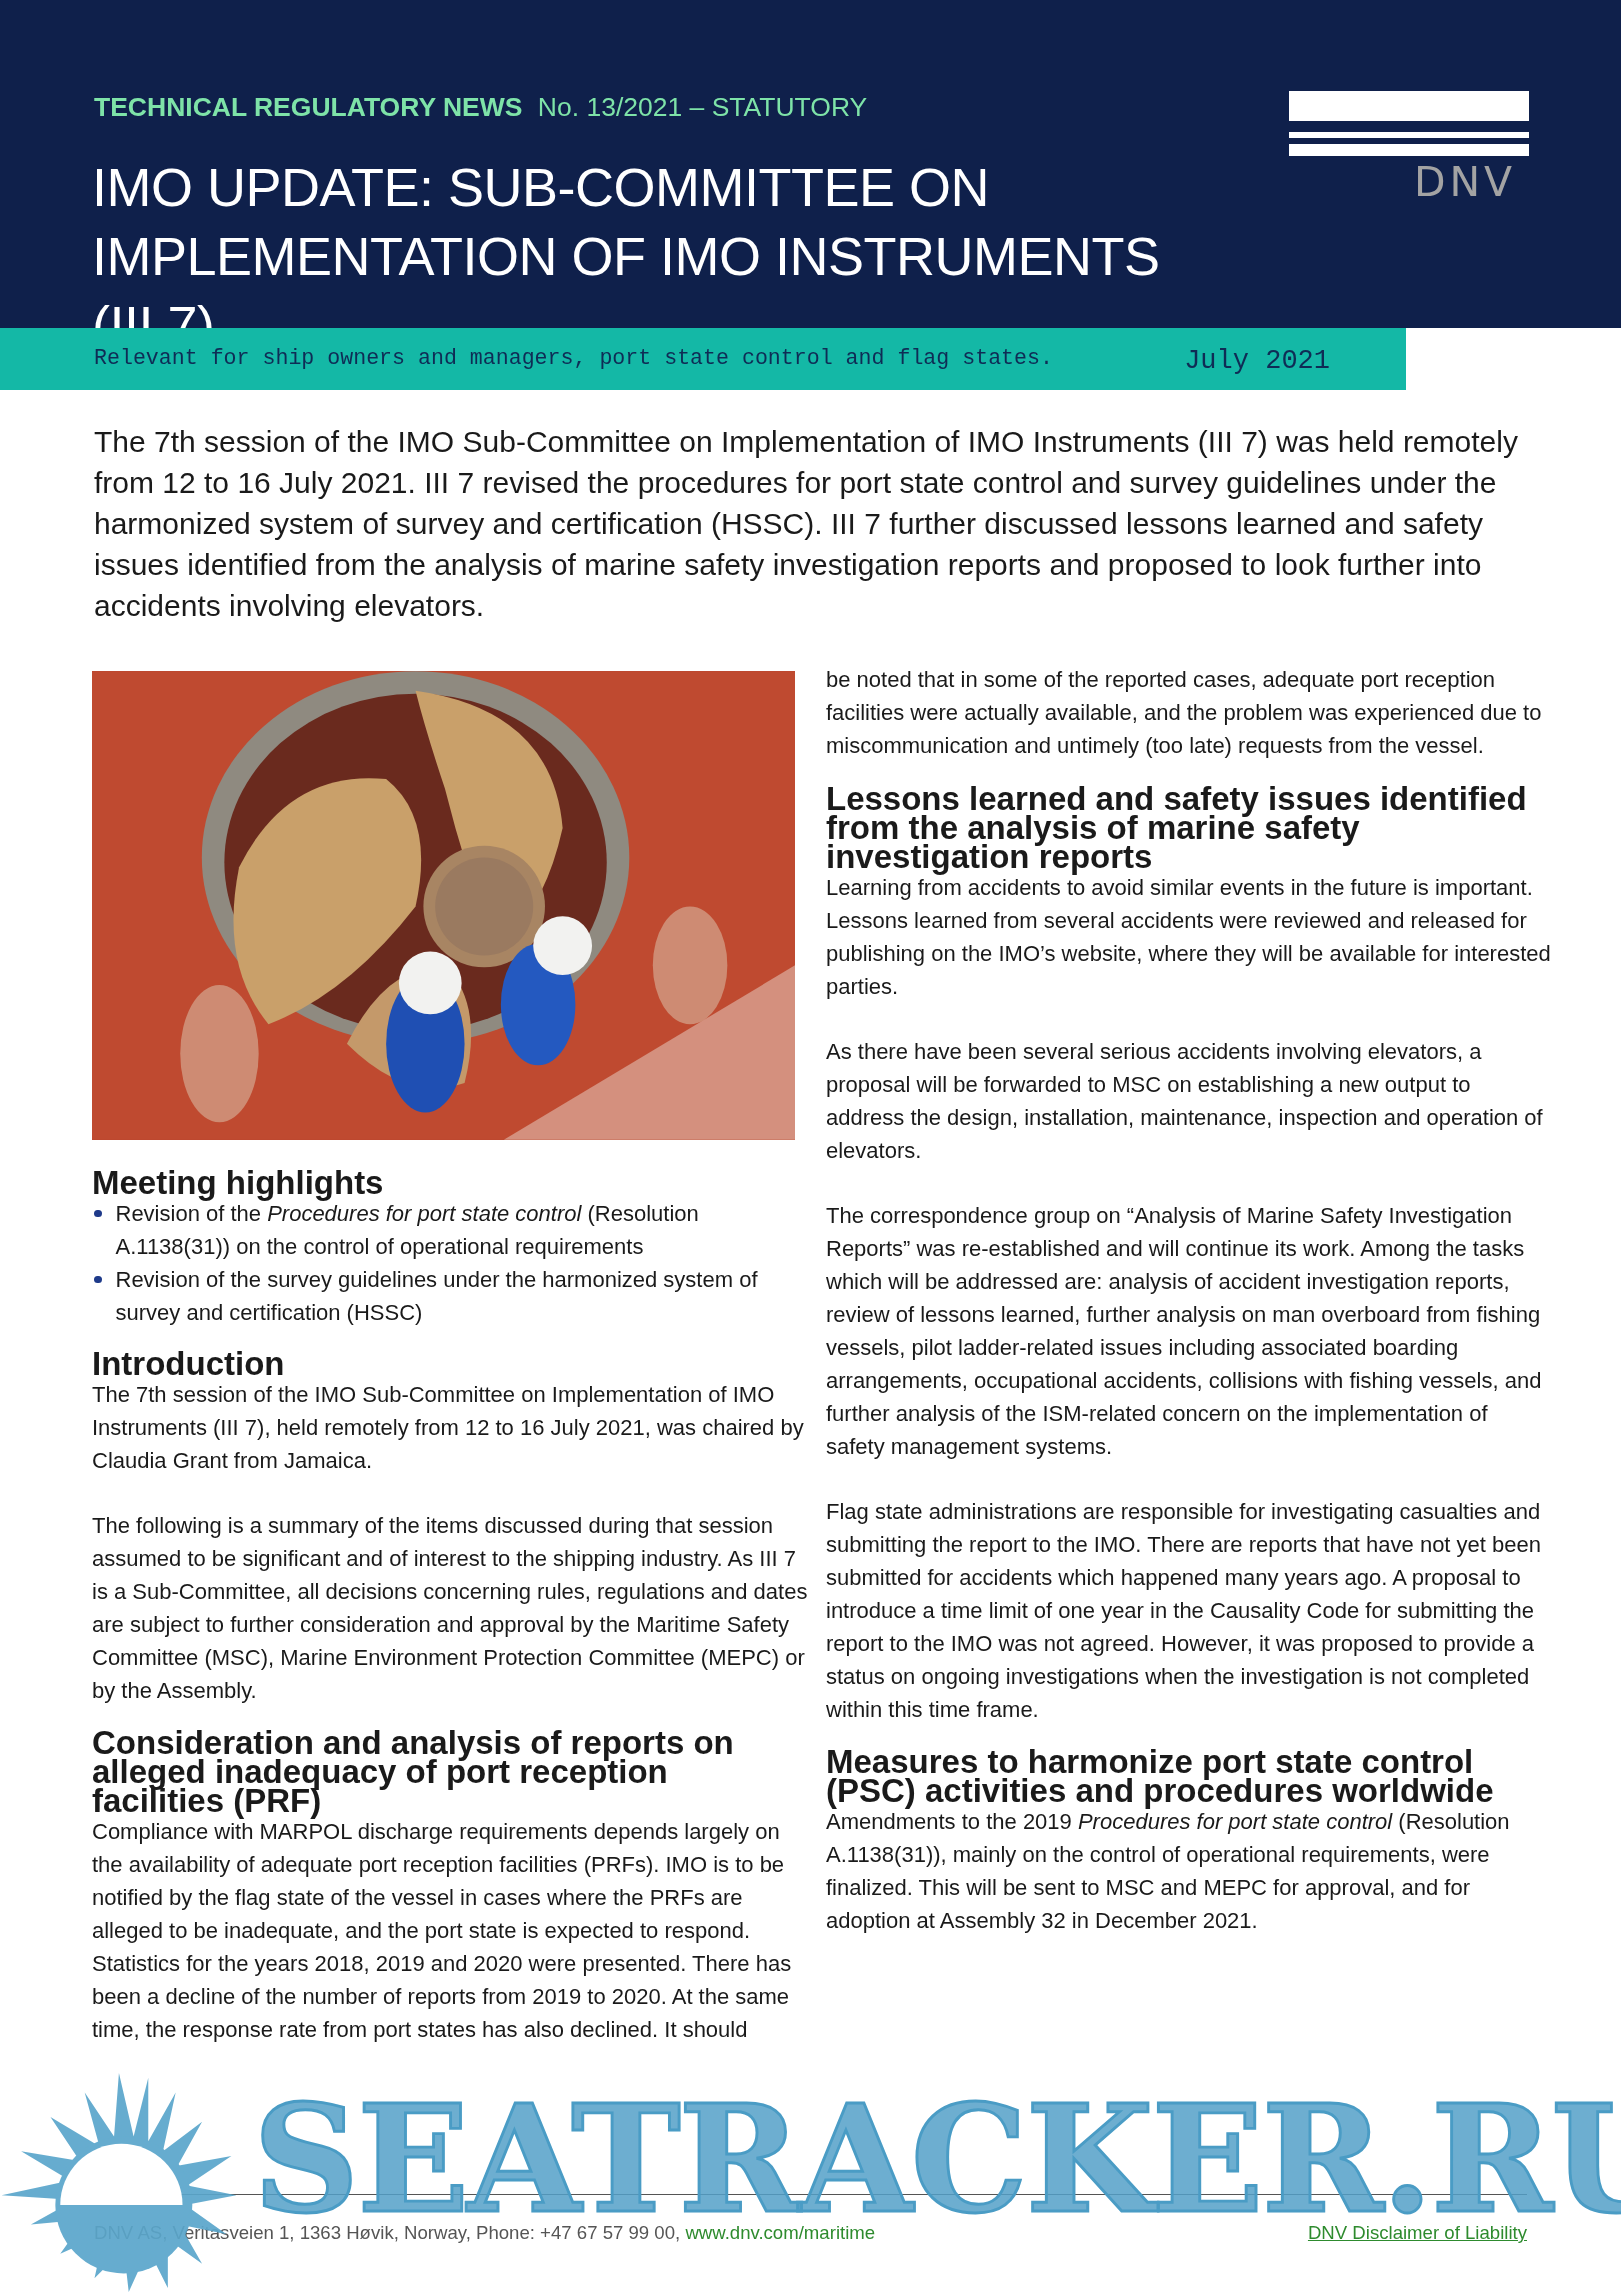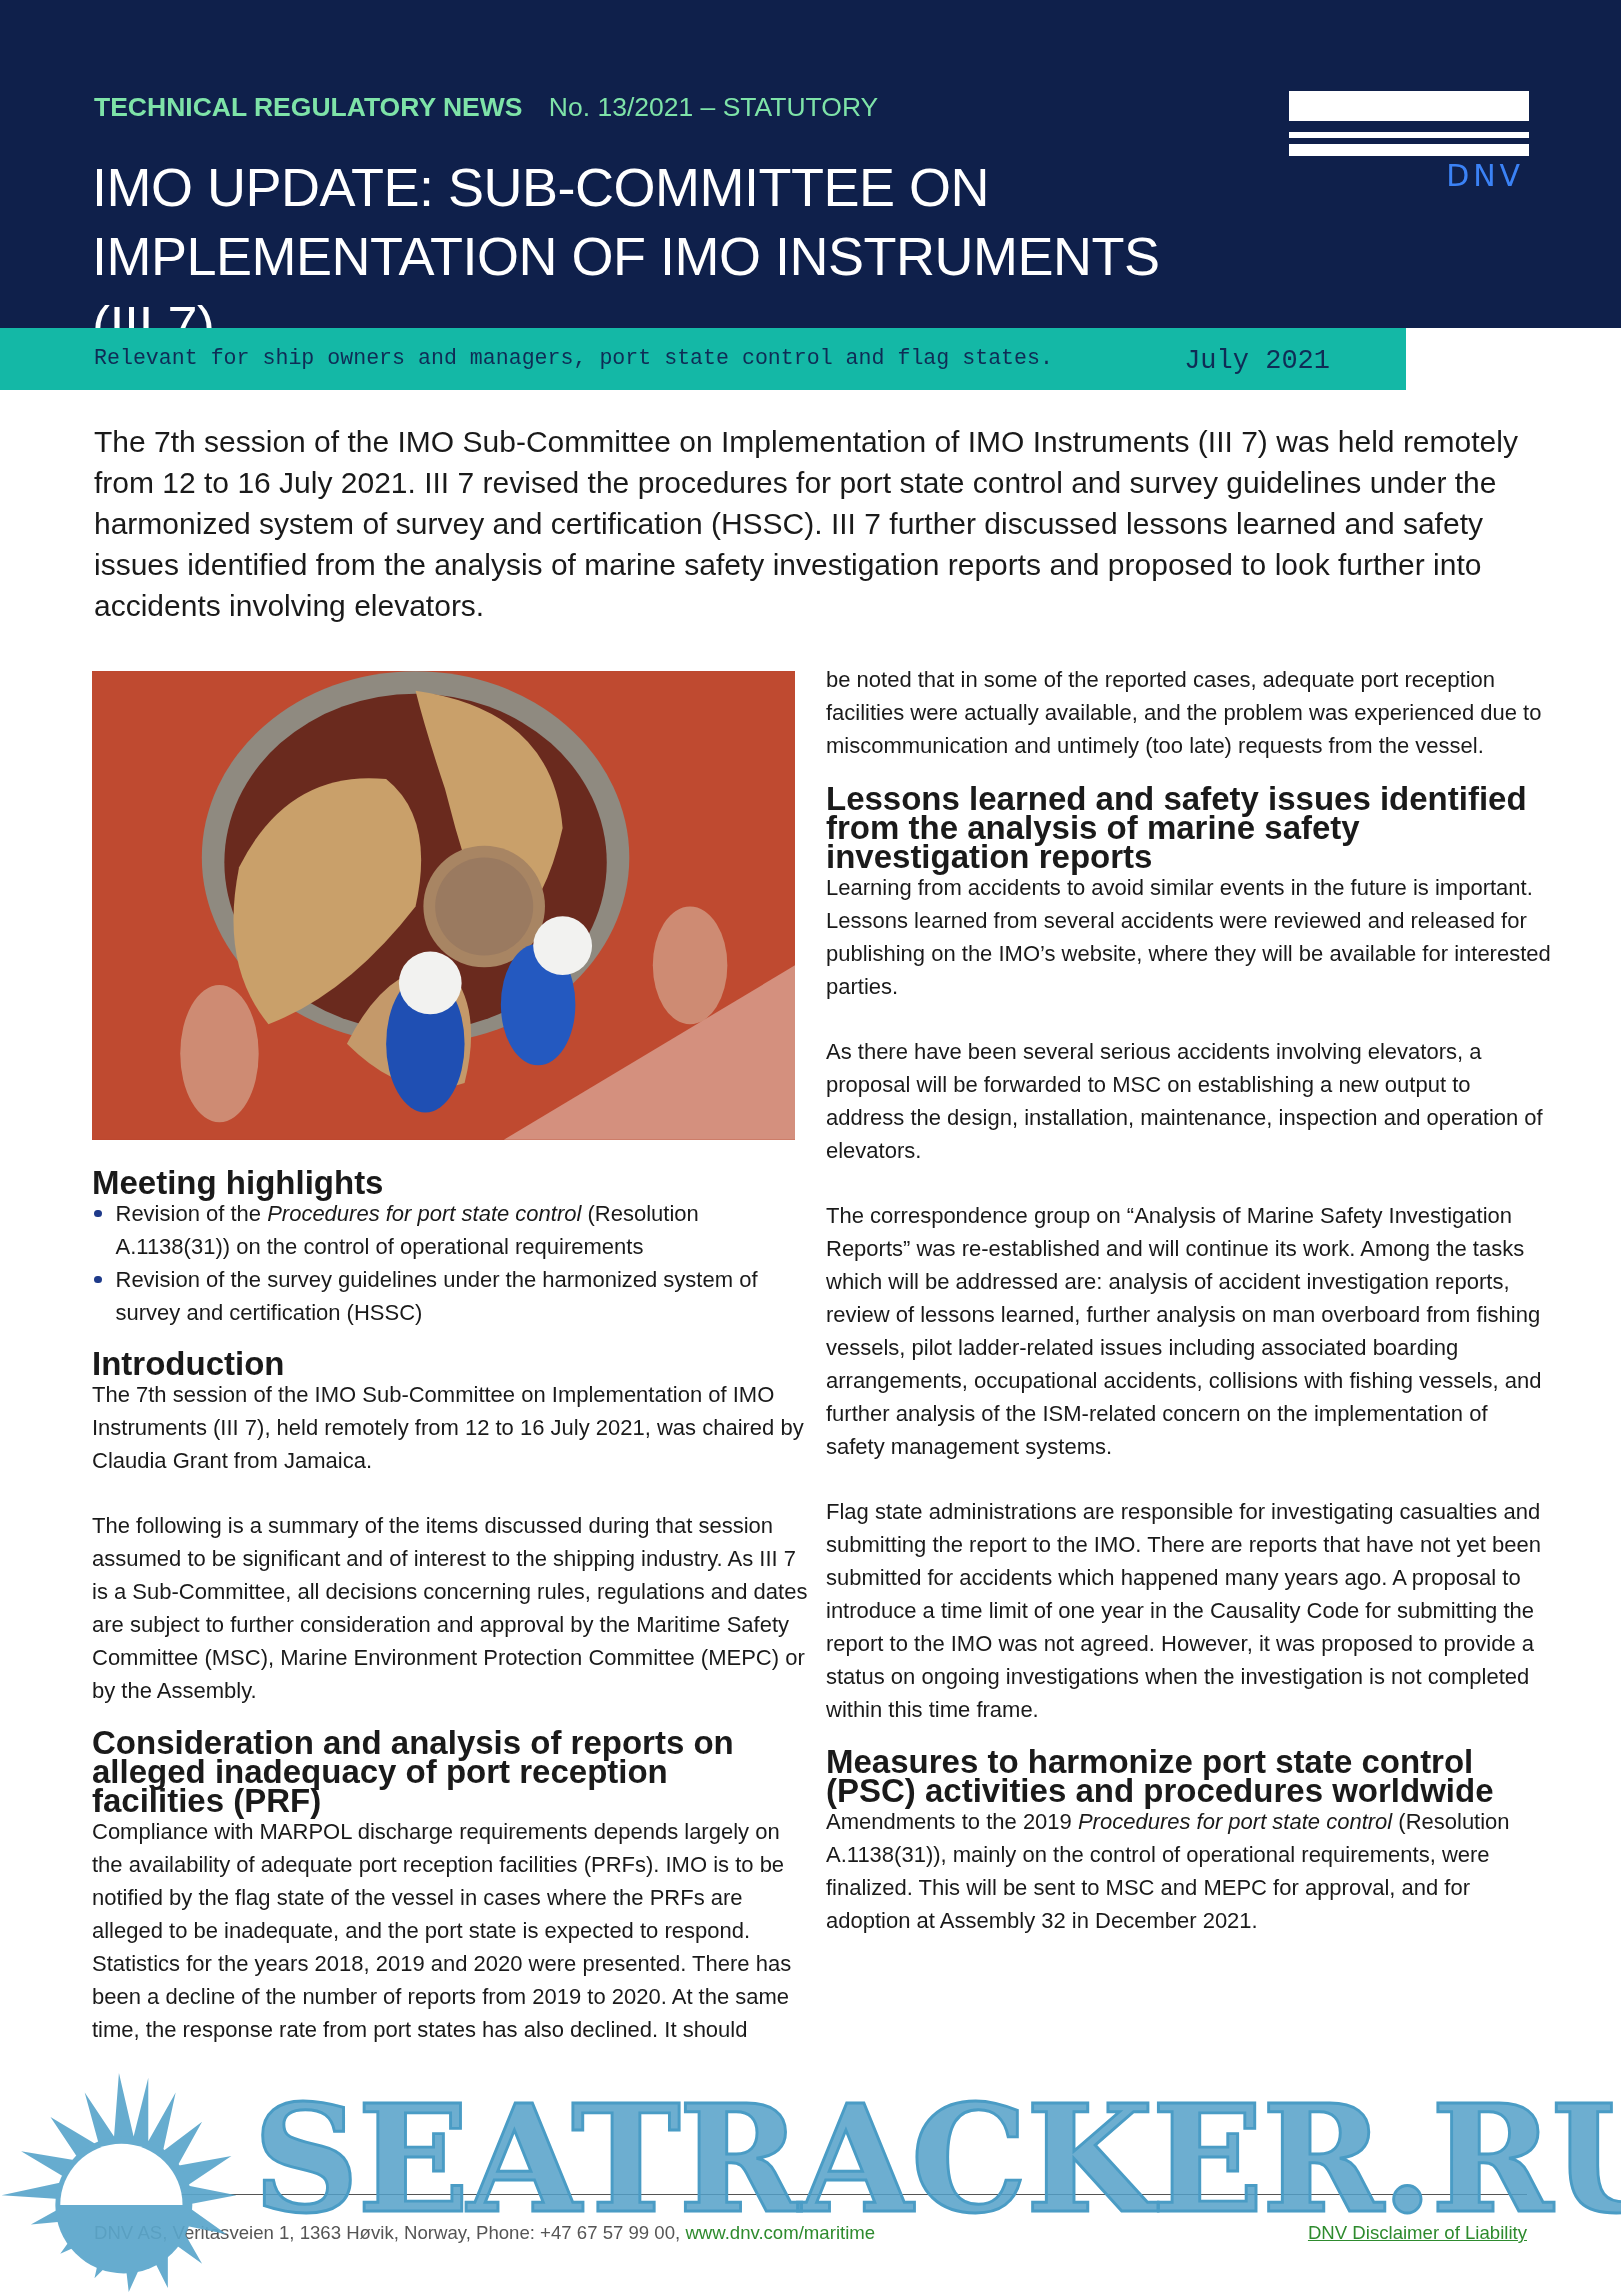--- a/index.html
+++ b/index.html
@@ -10,32 +10,32 @@
   }
   .header {
     position: absolute; left: 0; top: 0; width: 1621px; height: 328px;
     background: #0f204b;
   }
   .kicker {
     position: absolute; left: 94px; top: 92px; font-size: 26.5px; letter-spacing: 0px;
     font-family: "Liberation Sans", sans-serif;
   }
   .kicker .series { color: #7ee3a8; font-weight: bold; }
-  .kicker .issue { color: #7ee3a8; font-weight: normal; margin-left: 19px; }
+  .kicker .issue { color: #7ee3a8; font-weight: normal; margin-left: 8px; }
   .title {
     position: absolute; left: 92px; top: 153px; width: 1127px;
     color: #ffffff; font-size: 54px; line-height: 69px; font-weight: normal;
     font-family: "Liberation Sans", sans-serif; letter-spacing: -0.5px;
   }
   .logo { position: absolute; left: 1289px; top: 91px; width: 240px; height: 110px; }
   .logo .bar1 { position: absolute; left: 0; top: 0; width: 240px; height: 30px; background: #fff; }
   .logo .bar2 { position: absolute; left: 0; top: 41px; width: 240px; height: 5.9px; background: #fff; }
   .logo .bar3 { position: absolute; left: 0; top: 53px; width: 240px; height: 11.8px; background: #fff; }
   .logo .wordmark {
-    position: absolute; right: 5px; top: 67px; color: #3b82f6; font-size: 30px; letter-spacing: 3.9px;
+    position: absolute; right: 13px; top: 67px; color: #a3a3a3; font-size: 41px; letter-spacing: 3.9px;
     font-family: "DejaVu Sans", sans-serif;
   }
   .subband {
     position: absolute; left: 0; top: 328px; width: 1406px; height: 62px;
     background: #14b8a6;
     font-family: Liberation Mono, monospace;
   }
   .relevance { position: absolute; left: 94px; top: 17.6px; font-size: 21.6px; color: #0f2c55; }
   .date { position: absolute; right: 76px; top: 17.6px; font-size: 27px; color: #0f2c55; }
 

